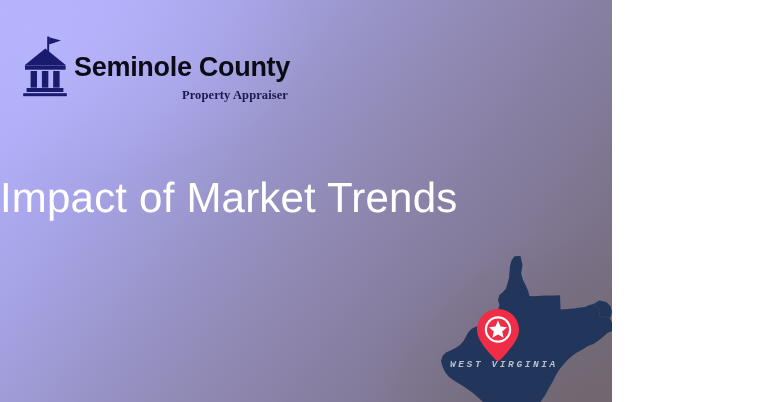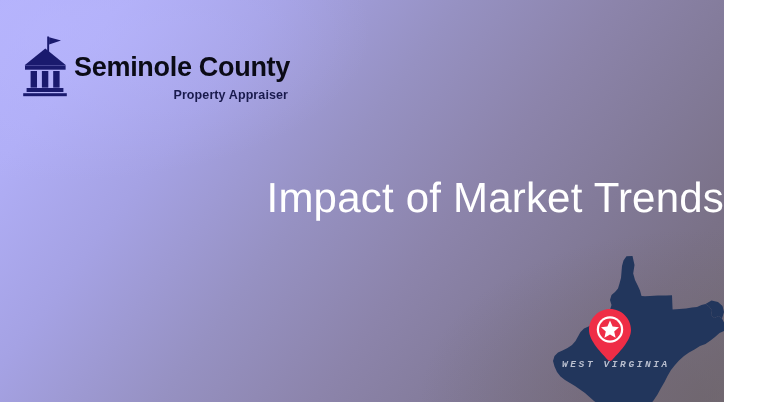--- a/index.html
+++ b/index.html
@@ -7,21 +7,21 @@
     margin: 0;
     padding: 0;
     background: #ffffff;
   }
   body {
     font-family: "Liberation Sans", sans-serif;
   }
 
   #banner {
     position: relative;
-    width: 724px;
+    width: 612px;
     height: 402px;
     overflow: hidden;
     
     background:
       linear-gradient(127deg,
         #b3b1fb 0%,
         #b0aef6 12%,
         #a5a2e4 27%,
         #9691c2 45%,
         #8c84ab 60%,
@@ -67,38 +67,38 @@
   .logo-title {
     font-family: "Liberation Sans", sans-serif;
     font-size: 27px;
     font-weight: 700;
     color: #0b0b16;
     letter-spacing: -0.3px;
     line-height: 1;
     white-space: nowrap;
   }
   .logo-subtitle {
-    font-family: Liberation Sans, sans-serif;
+    font-family: Liberation Serif, serif;
     font-size: 12.5px;
     font-weight: 700;
     color: #191a4d;
     letter-spacing: 0.1px;
     line-height: 1;
     margin-top: 8px;
     margin-right: 2px;
     white-space: nowrap;
   }
 
   
   .headline {
     position: absolute;
     left: 0;
     right: 0;
     top: 175px;
-    text-align: right;
+    text-align: left;
     font-family: "Liberation Sans", sans-serif;
     font-size: 42px;
     font-weight: 300;
     color: #ffffff;
     letter-spacing: 0.2px;
     line-height: 1.1;
     z-index: 3;
     text-rendering: geometricPrecision;
   }
 

